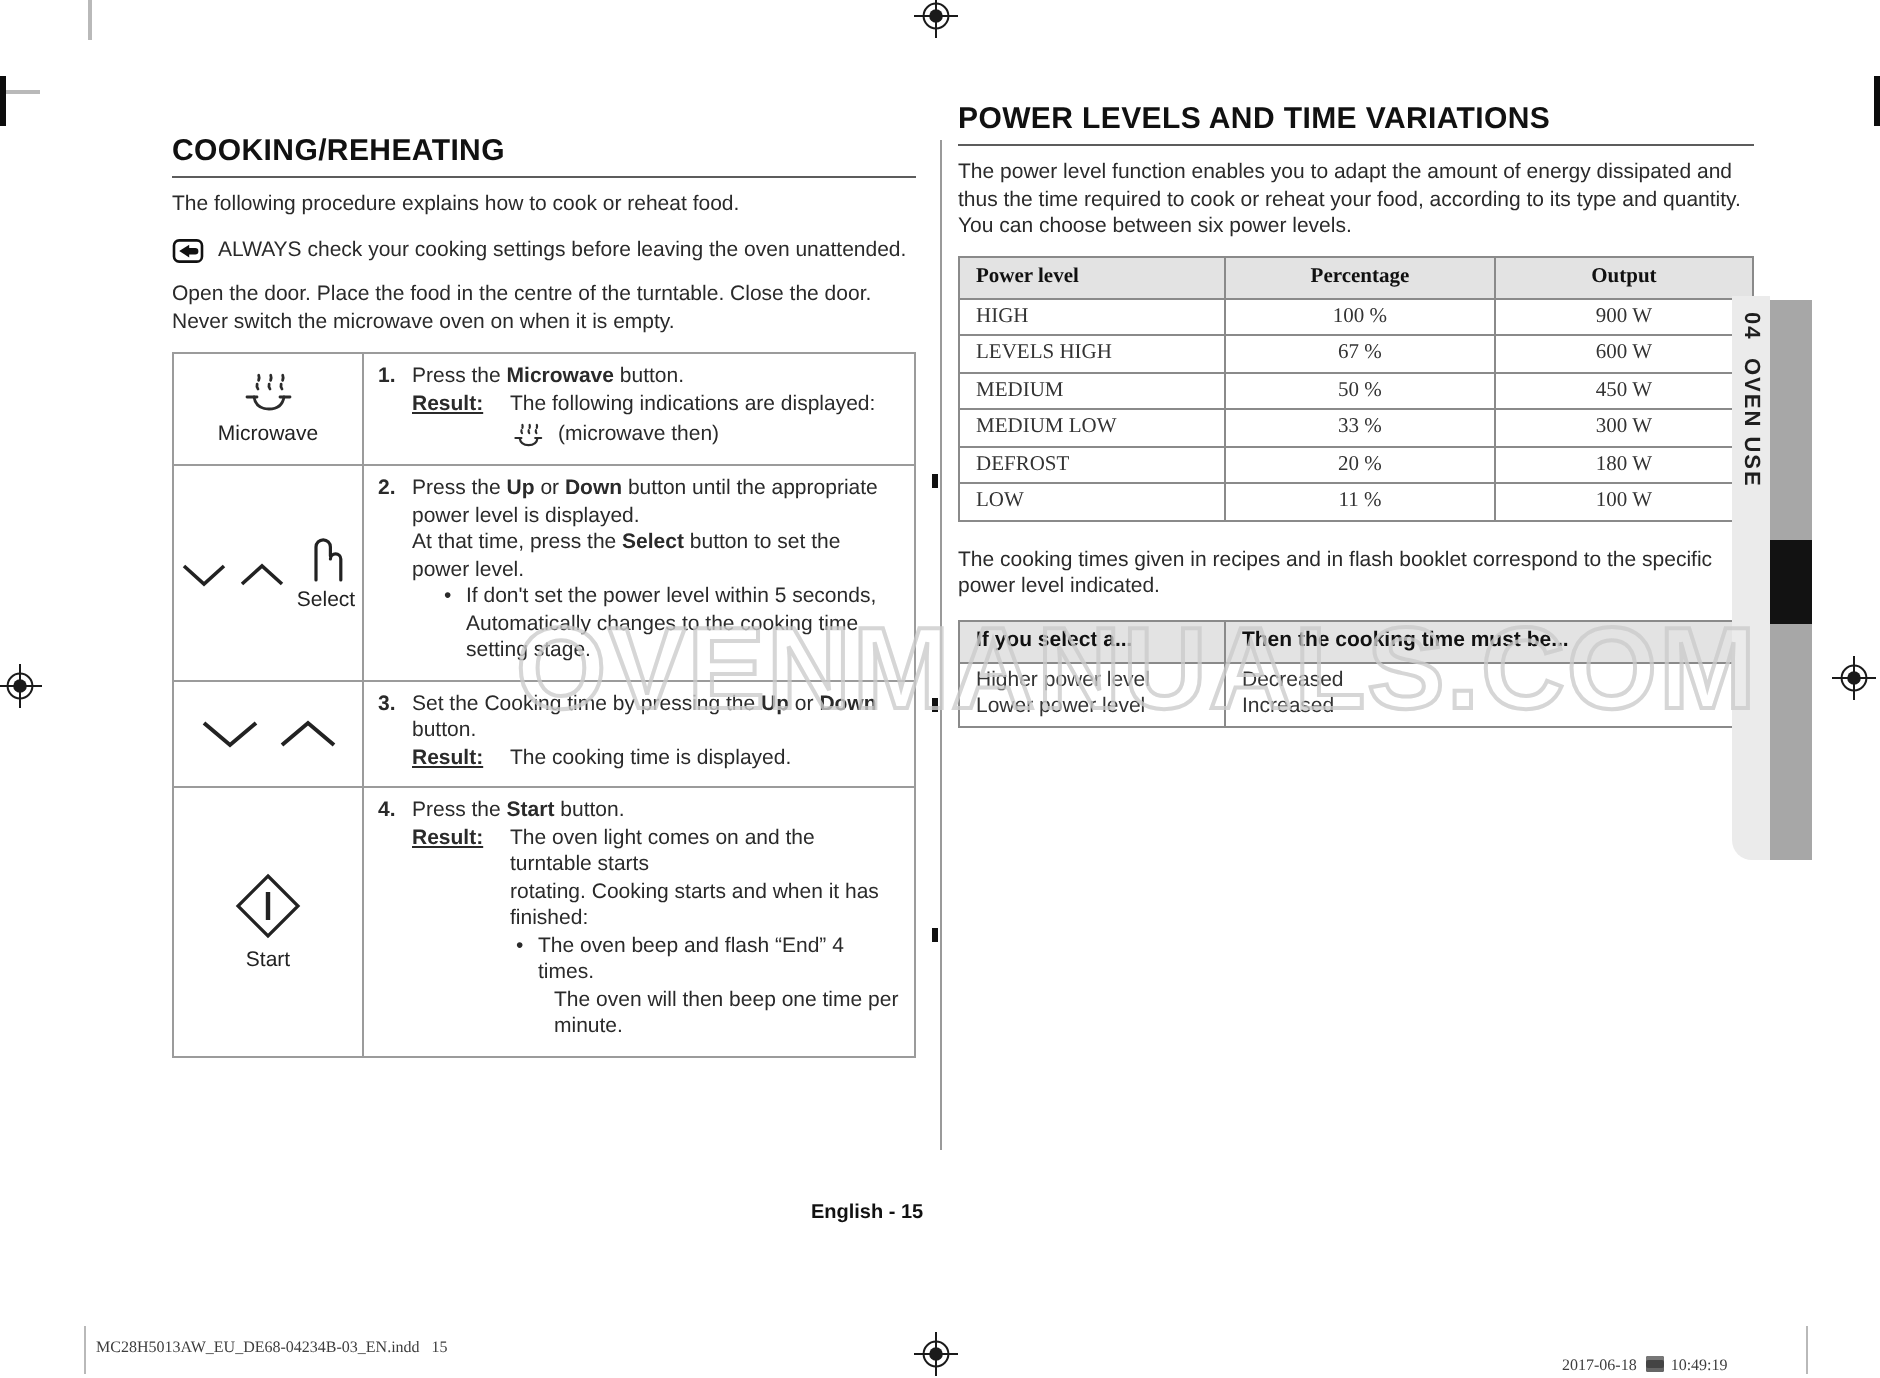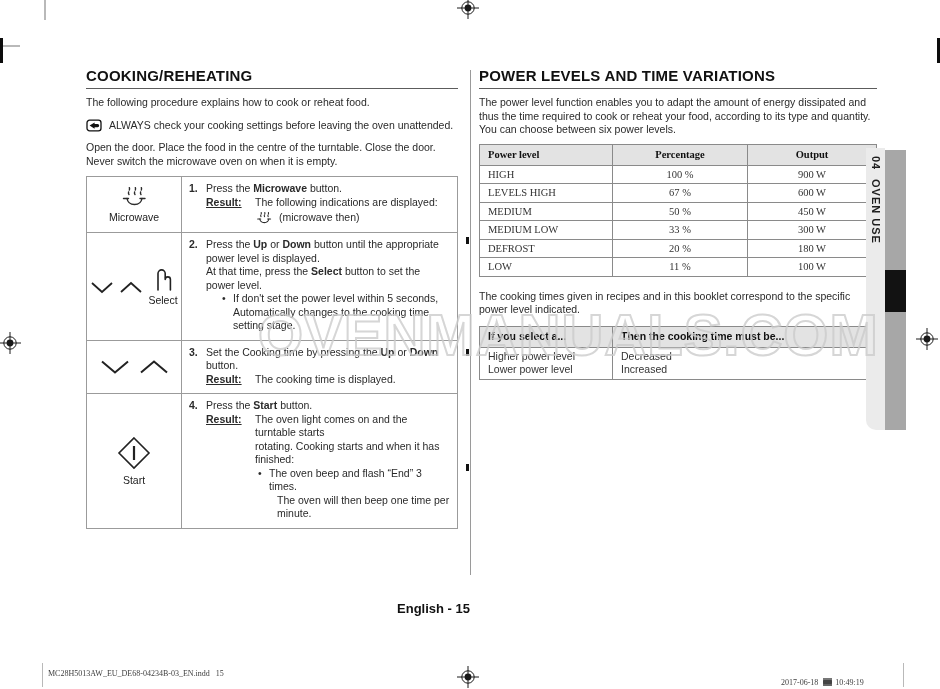--- a/index.html
+++ b/index.html
@@ -63,21 +63,21 @@
       font-weight:bold;font-size:11px;letter-spacing:1px;color:#1e1e1e;
       display:flex;gap:9px;align-items:center;}
 
   
   .watermark{left:258px;top:301px;width:480px;font-size:58px;font-weight:bold;
       letter-spacing:1px;color:transparent;-webkit-text-stroke:2px #cccccc;
       opacity:.8;pointer-events:none;z-index:6;white-space:nowrap;}
 
   
   .footer-page{left:0;top:601px;width:867px;text-align:center;
-      font-weight:bold;font-size:13px;color:#111;}
+      font-weight:bold;font-size:10px;color:#111;}
   .colophon{font-family:"Liberation Serif",serif;font-size:8px;color:#3d3d3d;
       white-space:pre;}
   .am-icon{display:inline-block;width:9px;height:8px;background:#444;
       border-radius:1px;margin:0 3px -1px 5px;
       box-shadow:inset 0 2px 0 #777, inset 0 -2px 0 #666;}
   svg{display:block;}
 </style>
 </head>
 <body>
 
@@ -267,33 +267,33 @@
             <div><span>Press the </span><b>Start</b><span> button.</span></div>
             <div class="result-row">
               <span class="result-label">Result:</span>
               <span class="result-text">
                 <div>The oven light comes on and the turntable starts</div>
                 <div>rotating. Cooking starts and when it has finished:</div>
               </span>
             </div>
             <div class="bullet indent52">
               <span>
-                <div>The oven beep and flash “End” 3 times.</div>
+                <div>The oven beep and flash “End” 4 times.</div>
                 <div class="cont" style="margin-left:8px;">The oven will then beep one time per minute.</div>
               </span>
             </div>
           </div>
         </div>
       </td>
     </tr>
   </tbody>
     </table>
 </div>
 
-<div class="abs col" style="left:479px;top:68px;width:398px;">
+<div class="abs col" style="left:479px;top:52px;width:398px;">
   <h1 class="sec-title">POWER LEVELS AND TIME VARIATIONS</h1>
   <p>The power level function enables you to adapt the amount of energy dissipated and thus the time required to cook or reheat your food, according to its type and quantity. You can choose between six power levels.</p>
 
   <table class="grid" style="margin-top:6px;font-family:Liberation Serif, serif;">
     <tbody>
         <tr>
       <th class="ta-l" style="width:33.5%;">Power level</th>
       <th class="ta-c" style="width:34%;">Percentage</th>
       <th class="ta-c">Output</th>
     </tr>
@@ -323,21 +323,21 @@
       <td class="ta-c">180 W</td>
     </tr>
     <tr>
       <td class="ta-l">LOW</td>
       <td class="ta-c">11 %</td>
       <td class="ta-c">100 W</td>
     </tr>
   </tbody>
     </table>
 
-  <p style="margin:13px 0 9px;">The cooking times given in recipes and in this booklet correspond to the specific power level indicated.</p>
+  <p style="margin:13px 0 9px;">The cooking times given in recipes and in flash booklet correspond to the specific power level indicated.</p>
 
   <table class="grid">
     <tbody>
         <tr>
       <th class="ta-l" style="width:33.5%;">If you select a...</th>
       <th class="ta-l">Then the cooking time must be...</th>
     </tr>
     <tr>
       <td class="ta-l two-line">
         <div>Higher power level</div>

